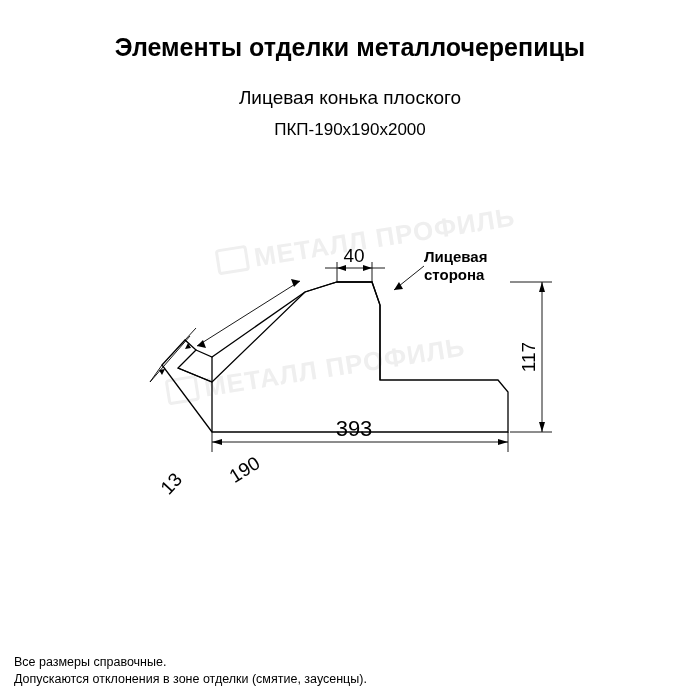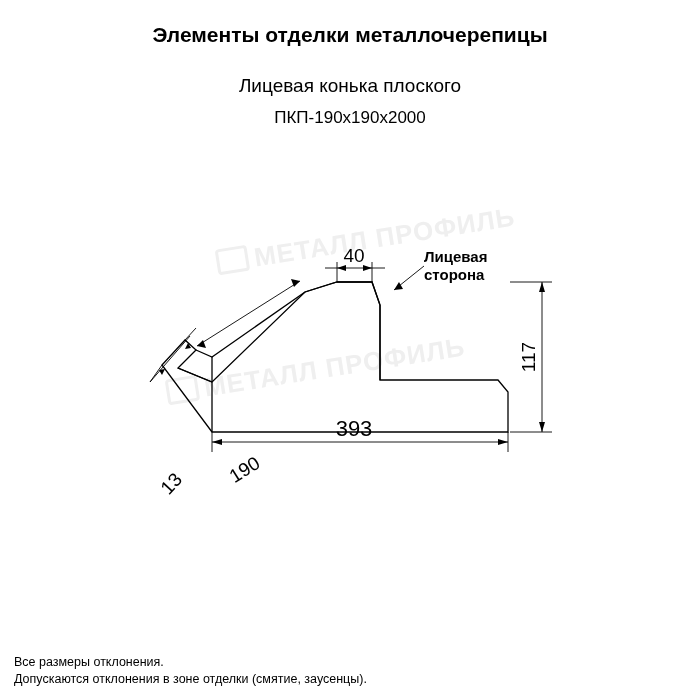--- a/index.html
+++ b/index.html
@@ -21,25 +21,25 @@
     height: 700px;
   }
   .title-block {
     position: absolute;
     top: 20px;
     left: 0;
     width: 700px;
     text-align: center;
   }
   .main-title {
-    font-size: 21px;
+    font-size: 25px;
     font-weight: bold;
     letter-spacing: 0px;
     line-height: 30px;
-    margin: 0;
+    margin: 12px;
   }
   .sub-title {
     font-size: 19px;
     line-height: 24px;
     margin: 0;
     margin-top: 24px;
     font-weight: normal;
   }
   .sub-title2 {
     font-size: 17px;
@@ -185,17 +185,17 @@
         <path d="M 212 272 L 508 272"></path>
         <path d="M 212 272 l 10 -3 l 0 6 z" fill="#000" stroke="none"></path>
         <path d="M 508 272 l -10 -3 l 0 6 z" fill="#000" stroke="none"></path>
       </g>
       <text x="354" y="266" font-size="22" text-anchor="middle">393</text>
 
     </svg>
   </div>
 
   <div class="footer">
-    <div>Все размеры отклонения.</div>
+    <div>Все размеры справочные.</div>
     <div>Допускаются отклонения в зоне отделки (смятие, заусенцы).</div>
   </div>
 
 </div>
 
 </body></html>

